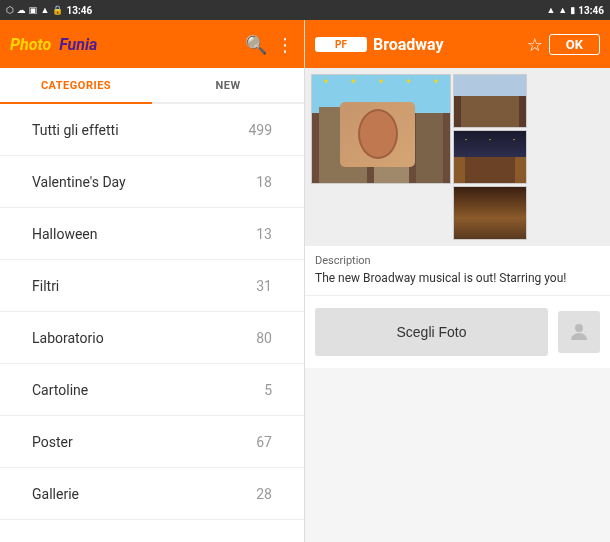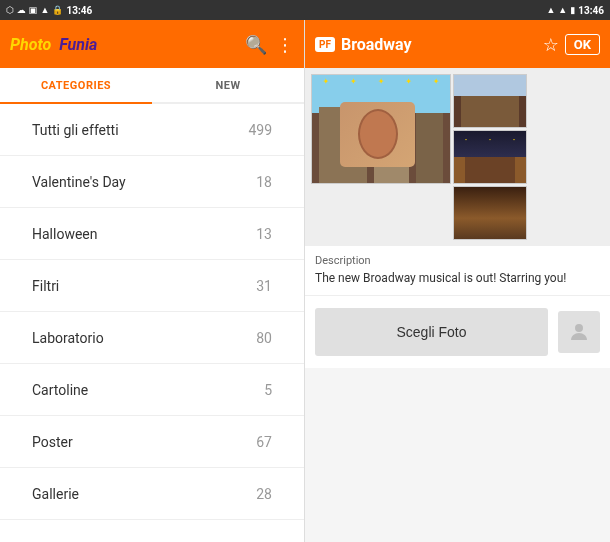--- a/index.html
+++ b/index.html
@@ -148,39 +148,39 @@
       display: flex;
       align-items: center;
       padding: 0 10px;
       gap: 6px;
     }
     .pf-logo-small {
       background: white;
       color: #FF6B00;
       font-size: 10px;
       font-weight: bold;
-      padding: 2px 4px;
+      padding: 2px 20px;
       border-radius: 3px;
     }
     .right-appbar-title {
       color: white;
       font-size: 16px;
       font-weight: bold;
       flex: 1;
     }
     .star-icon {
       color: white;
       font-size: 18px;
     }
     .ok-btn {
       color: white;
       font-size: 13px;
       font-weight: bold;
       border: 1px solid white;
-      padding: 2px 8px;
+      padding: 2px 16px;
       border-radius: 3px;
       cursor: pointer;
     }
 
     
     .effect-images {
       display: flex;
       gap: 2px;
       padding: 6px;
       background: #eee;

